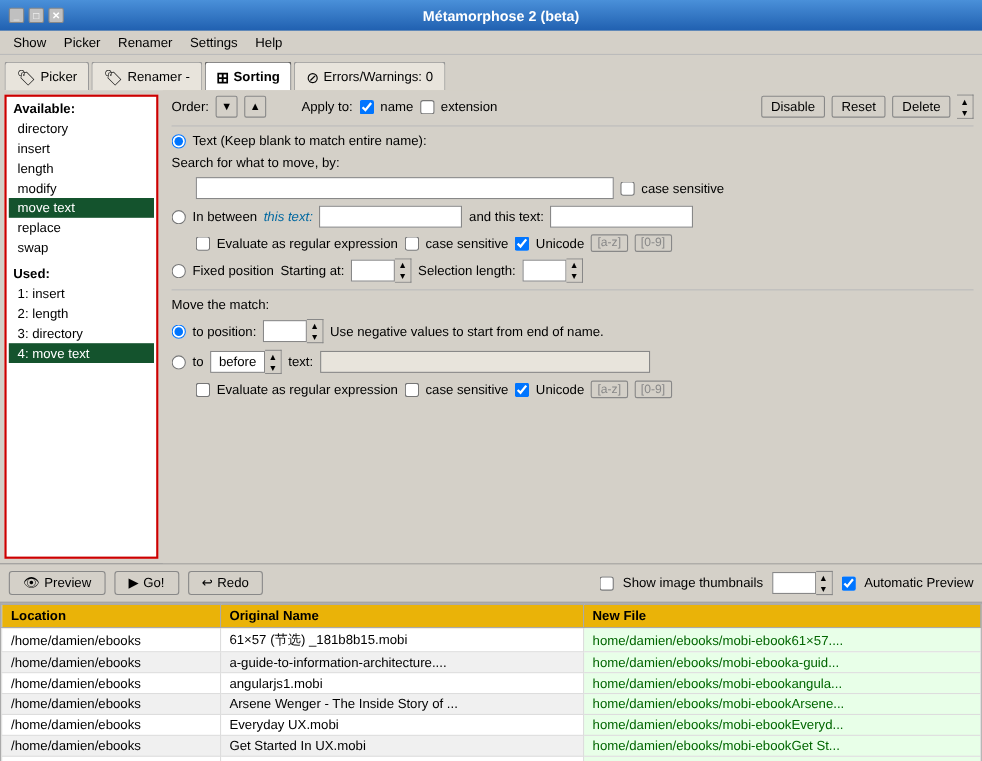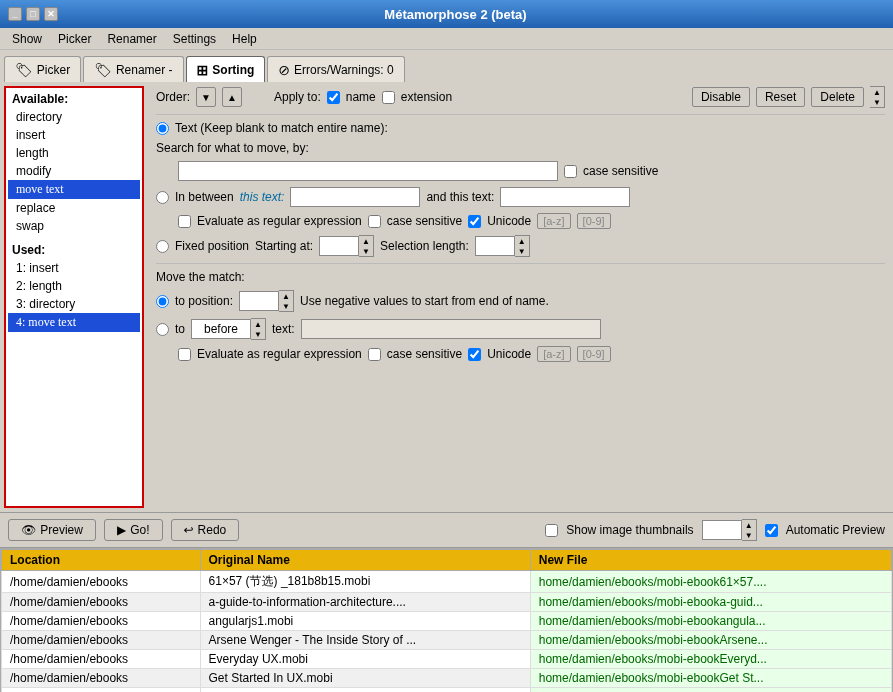--- a/index.html
+++ b/index.html
@@ -84,21 +84,21 @@
       font-weight: bold;
       font-size: 12px;
       padding: 2px 4px;
       color: #000;
     }
     .list-item {
       padding: 2px 8px;
       cursor: pointer;
       font-size: 12px;
     }
-    .list-item.selected { background: #1d4ed8; color: white; font-family: Liberation Serif, serif; }
+    .list-item.selected { background: #14532d; color: white; }
 
     .right-panel {
       flex: 1;
       padding: 4px 8px;
       background: #d4d0c8;
       overflow-y: auto;
     }
 
     .control-row {
       display: flex;
@@ -364,21 +364,21 @@
           <button class="spin-arrow">▼</button>
         </div>
       </div>
       <span class="label">Use negative values to start from end of name.</span>
     </div>
 
     <div class="control-row">
       <input type="radio" name="moveType" style="">
       <span class="label">to</span>
       <div class="spin-container">
-        <input type="text" class="spin-input" style="width: 60px;" value="before">
+        <input type="text" class="spin-input" style="width: 50px;" value="before">
         <div class="spin-arrows">
           <button class="spin-arrow">▲</button>
           <button class="spin-arrow">▼</button>
         </div>
       </div>
       <span class="label">text:</span>
       <input type="text" class="text-input" style="width: 300px; background: rgb(232, 228, 220);">
     </div>
 
     <div class="control-row">

